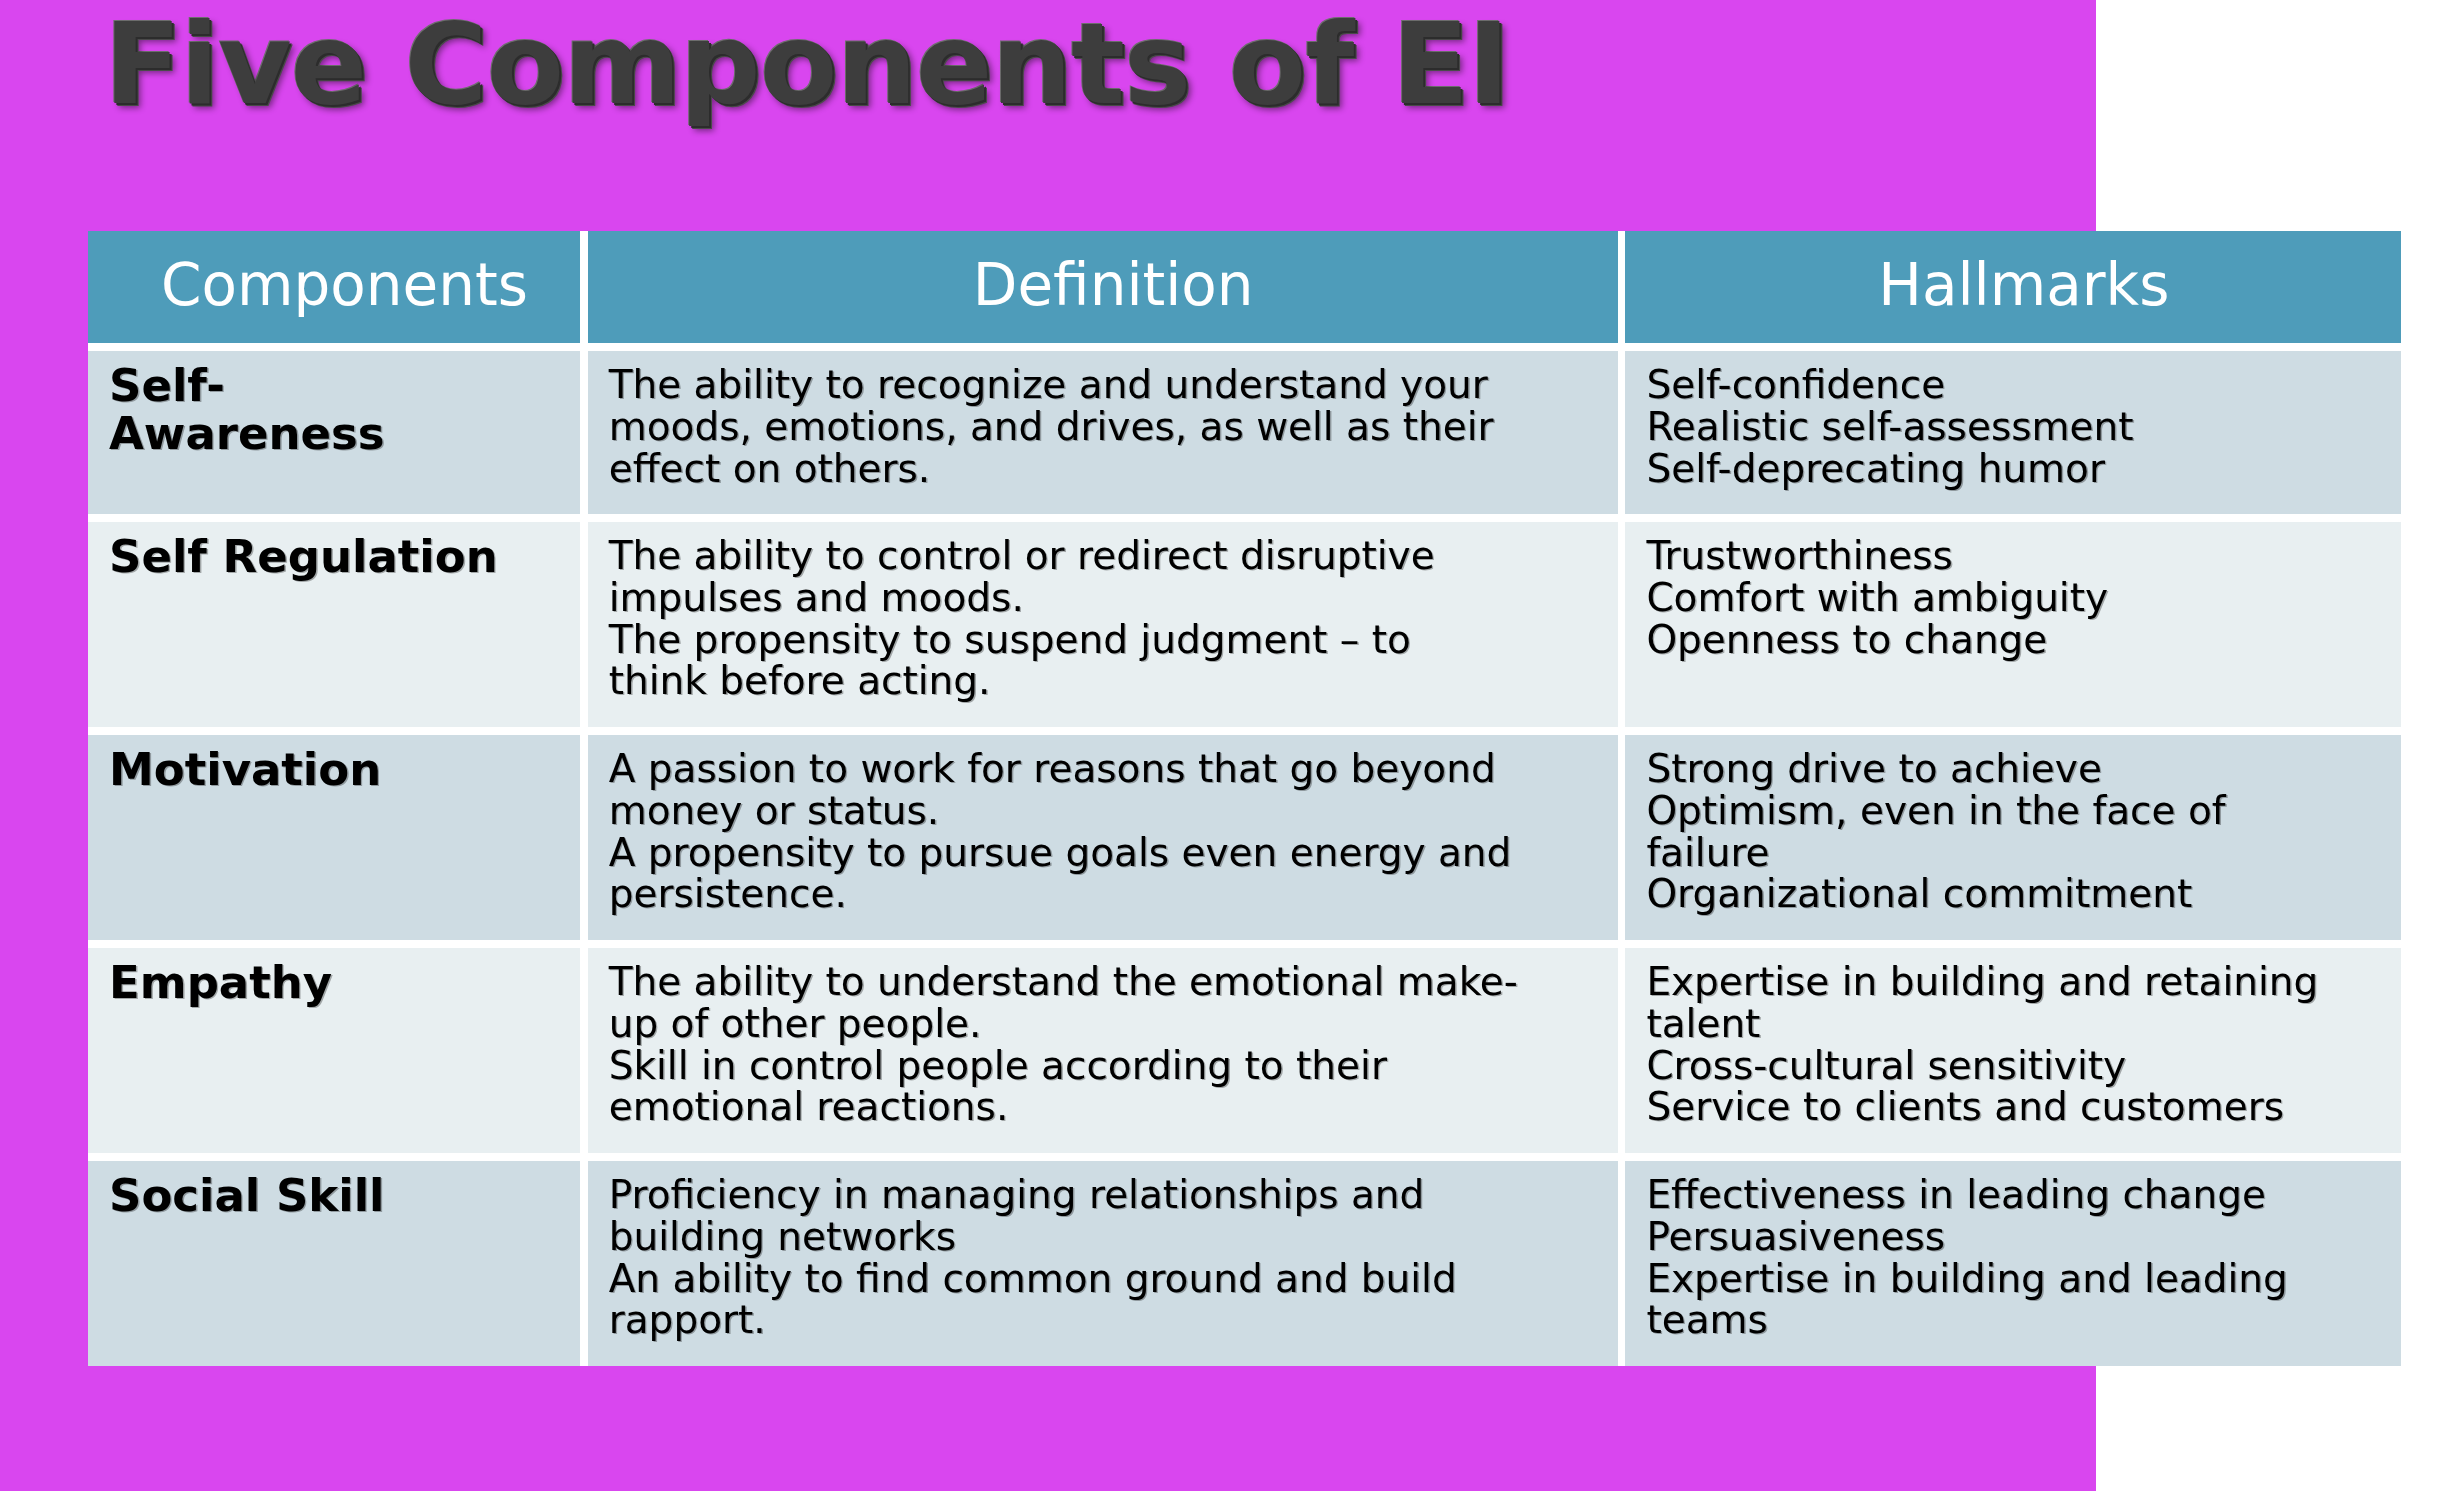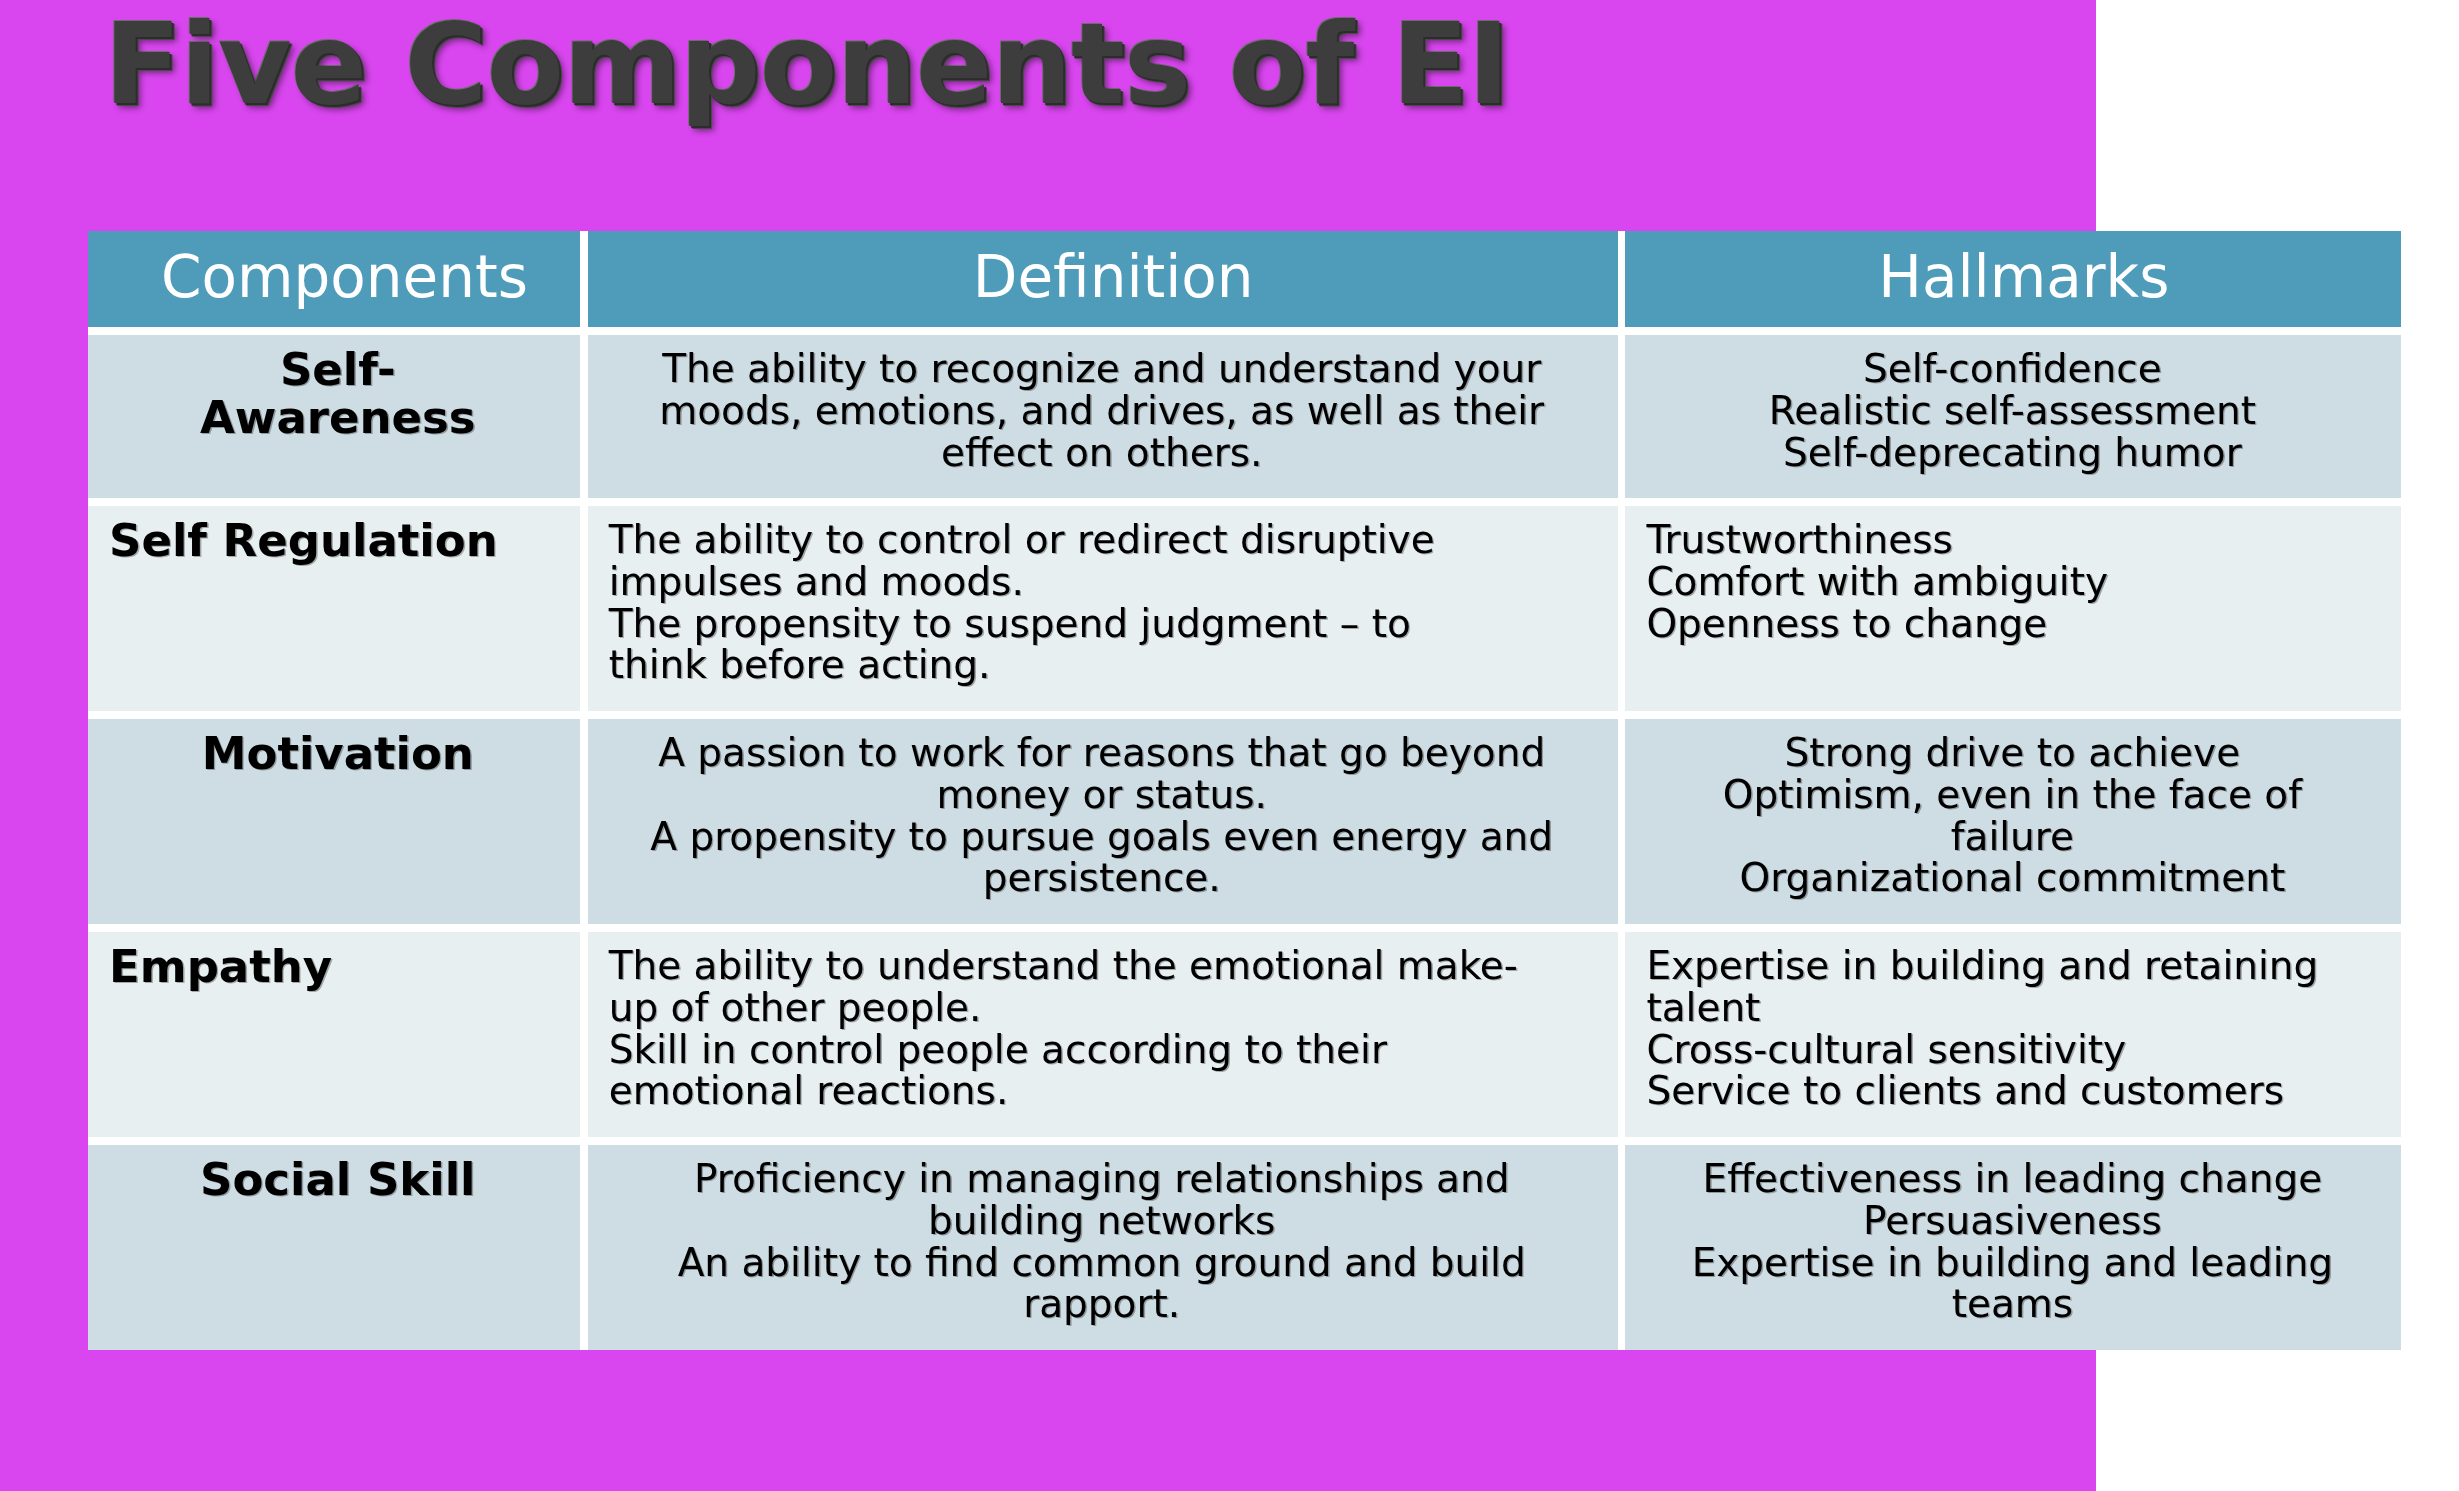--- a/index.html
+++ b/index.html
@@ -52,41 +52,41 @@
     table-layout: fixed;
   }
 
   .ei-table col.c-comp  { width: 492px; }
   .ei-table col.c-def   { width: 1030px; }
   .ei-table col.c-hall  { width: 776px; }
 
   .ei-table th,
   .ei-table td {
     vertical-align: top;
-    padding: 0;
+    padding: 8px;
     border: 0;
   }
 
   
   .hdr-cell {
     background: #4e9cba;
     height: 96px;
   }
   .hdr-cell .inner {
     color: #ffffff;
     font-size: 58px;
     font-weight: 400;
     line-height: 1;
     padding: 17.3px 0 0 21px;
     white-space: nowrap;
   }
   .hdr-gap { width: 7.7px; background: #ffffff; padding: 0; }
 
   
-  .row-dark  > td.cell { background: #ced f; text-align: center; }
+  .row-dark  > td.cell { background: #ced f; }
   tr.row-dark  td.cell { background: #cedce3; }
   tr.row-light td.cell { background: #e8eff1; }
 
   td.cell { padding: 0; }
   td.spacer-x { background: #ffffff !important; padding: 0; width: 7.7px; }
 
   .cell .inner {
     padding: 13.4px 23px 25px 21px;
     color: #000000;
     font-size: 39px;

